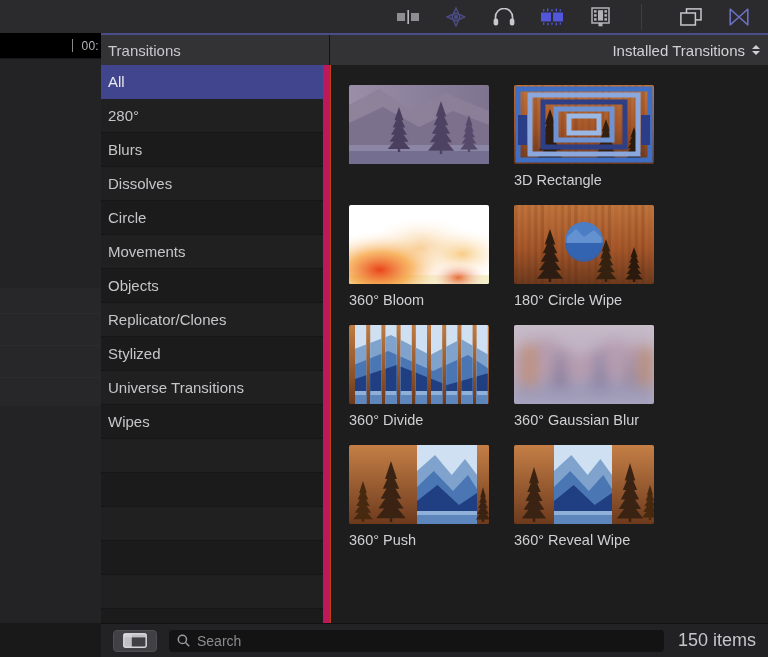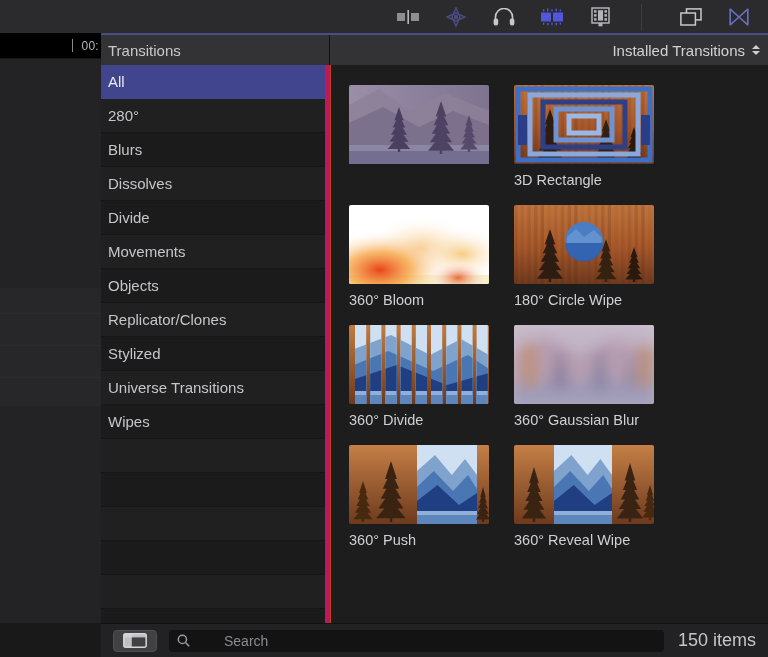--- a/index.html
+++ b/index.html
@@ -73,21 +73,21 @@
   }
   .bhead-popup { color: #d2d2d6; font-size: 15px; }
   .chev { margin-left: 7px; display: flex; flex-direction: column; gap: 2px; }
   .chev i { display: block; width: 0; height: 0; border-left: 4px solid transparent; border-right: 4px solid transparent; }
   .chev i.up { border-bottom: 4px solid #cfcfd3; }
   .chev i.dn { border-top: 4px solid #cfcfd3; }
 
   
   .cats {
     position: absolute; left: 0; top: 30px; width: 229px; height: 560px;
-    background: #1b1b1b; border-right: 5px solid #be185d;
+    background: #1b1b1b; border-right: 7px solid #be185d;
     overflow: hidden;
   }
   .cat {
     height: 34px; display: flex; align-items: center;
     padding-left: 7px;
     color: #c6c6ca; font-size: 15px;
     border-bottom: 1px solid #161616;
     cursor: pointer;
   }
   .cat.alt { background: #202020; }
@@ -125,21 +125,20 @@
     width: 44px; height: 22px; border-radius: 4px;
     background: #414144; border: 1px solid #4e4e52;
     display: flex; align-items: center; justify-content: center;
     cursor: pointer; flex: none;
   }
   .searchbox {
     flex: 1; height: 22px; margin-left: 12px; margin-right: 14px;
     background: #131314; border-radius: 4px;
     display: flex; align-items: center; padding: 0 8px;
     cursor: text;
-    gap: 27px;
   }
   .search-ph { color: #8b8b90; font-size: 14px; margin-left: 7px; }
   .item-count { color: #c6c6ca; font-size: 18px; flex: none; }
 
   
   .bl-corner {
     position: absolute; left: 0; top: 623px; width: 101px; height: 34px;
     background: #19191a;
   }
 </style>
@@ -262,21 +261,21 @@
         <div class="cat alt">
           <span>280°</span>
         </div>
         <div class="cat">
           <span>Blurs</span>
         </div>
         <div class="cat alt">
           <span>Dissolves</span>
         </div>
         <div class="cat">
-          <span>Divide</span>
+          <span>Circle</span>
         </div>
         <div class="cat alt">
           <span>Movements</span>
         </div>
         <div class="cat">
           <span>Objects</span>
         </div>
         <div class="cat alt">
           <span>Replicator/Clones</span>
         </div>

